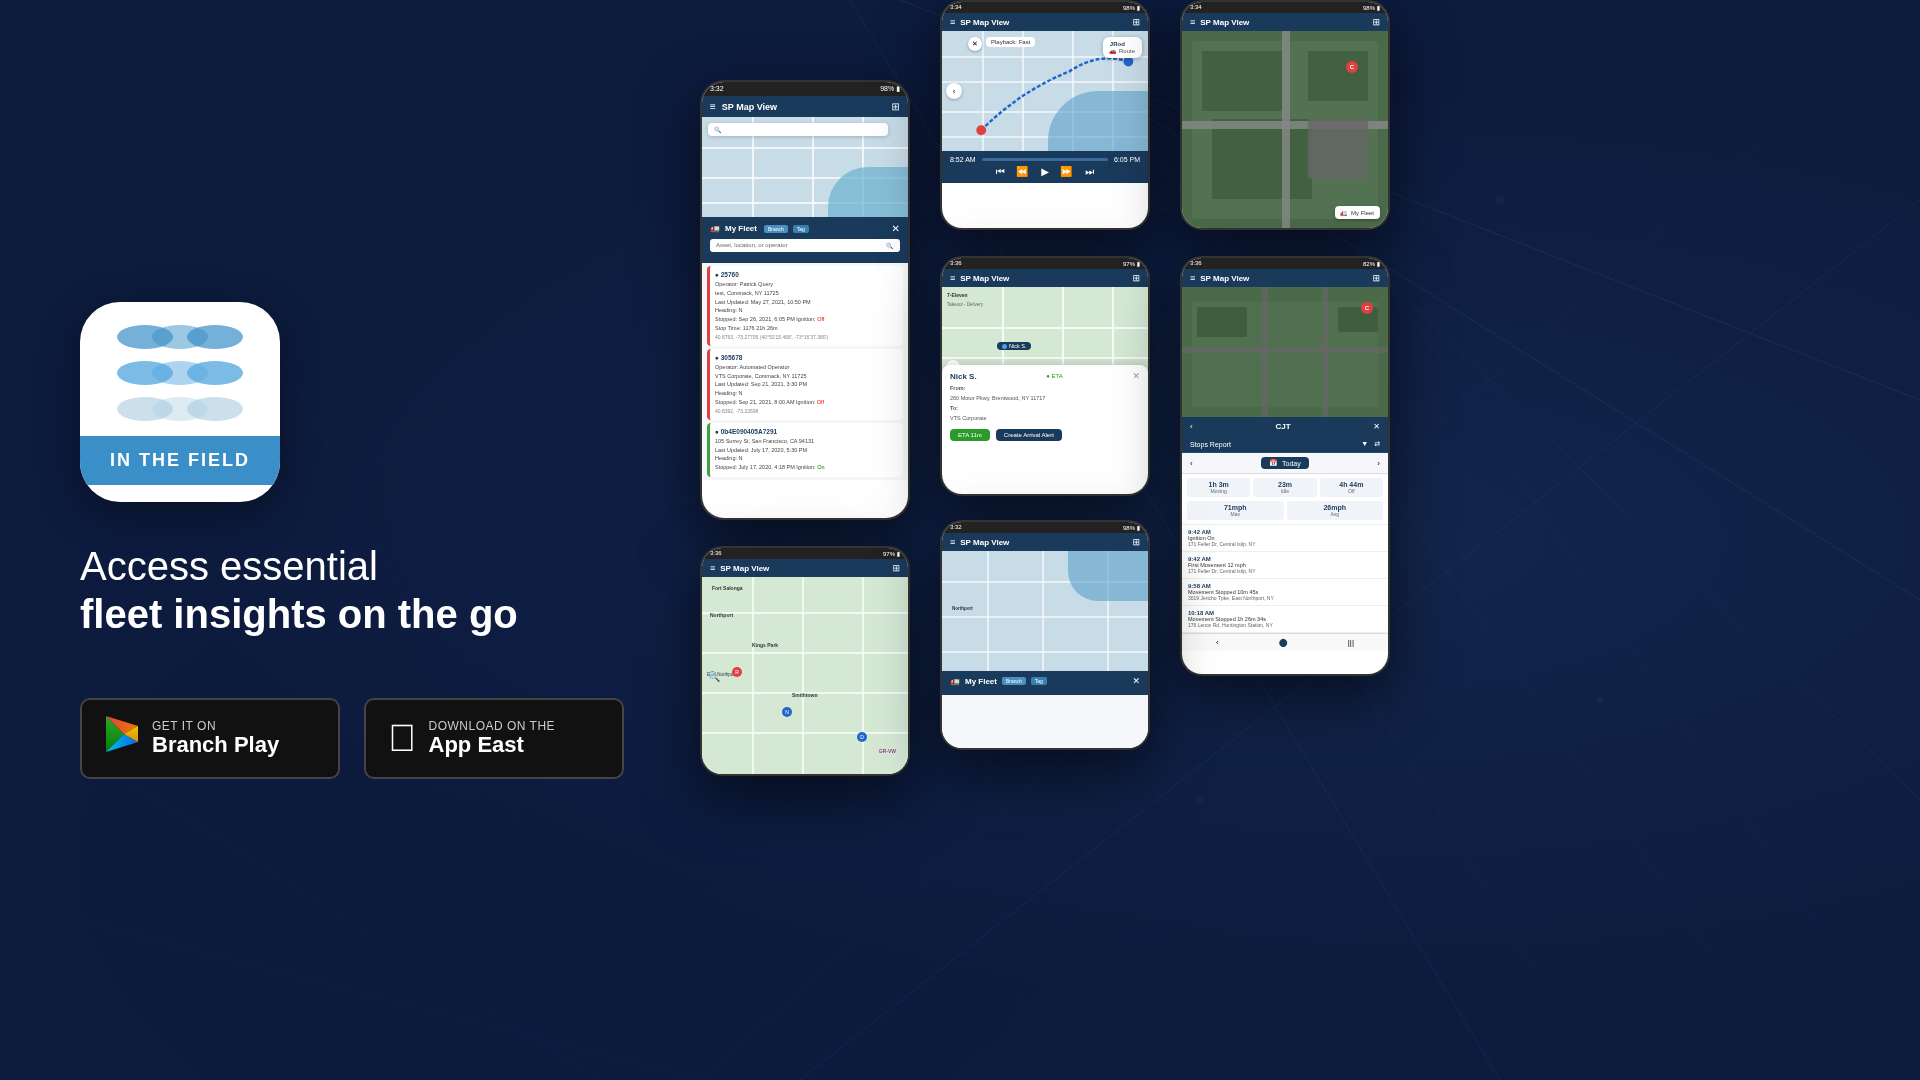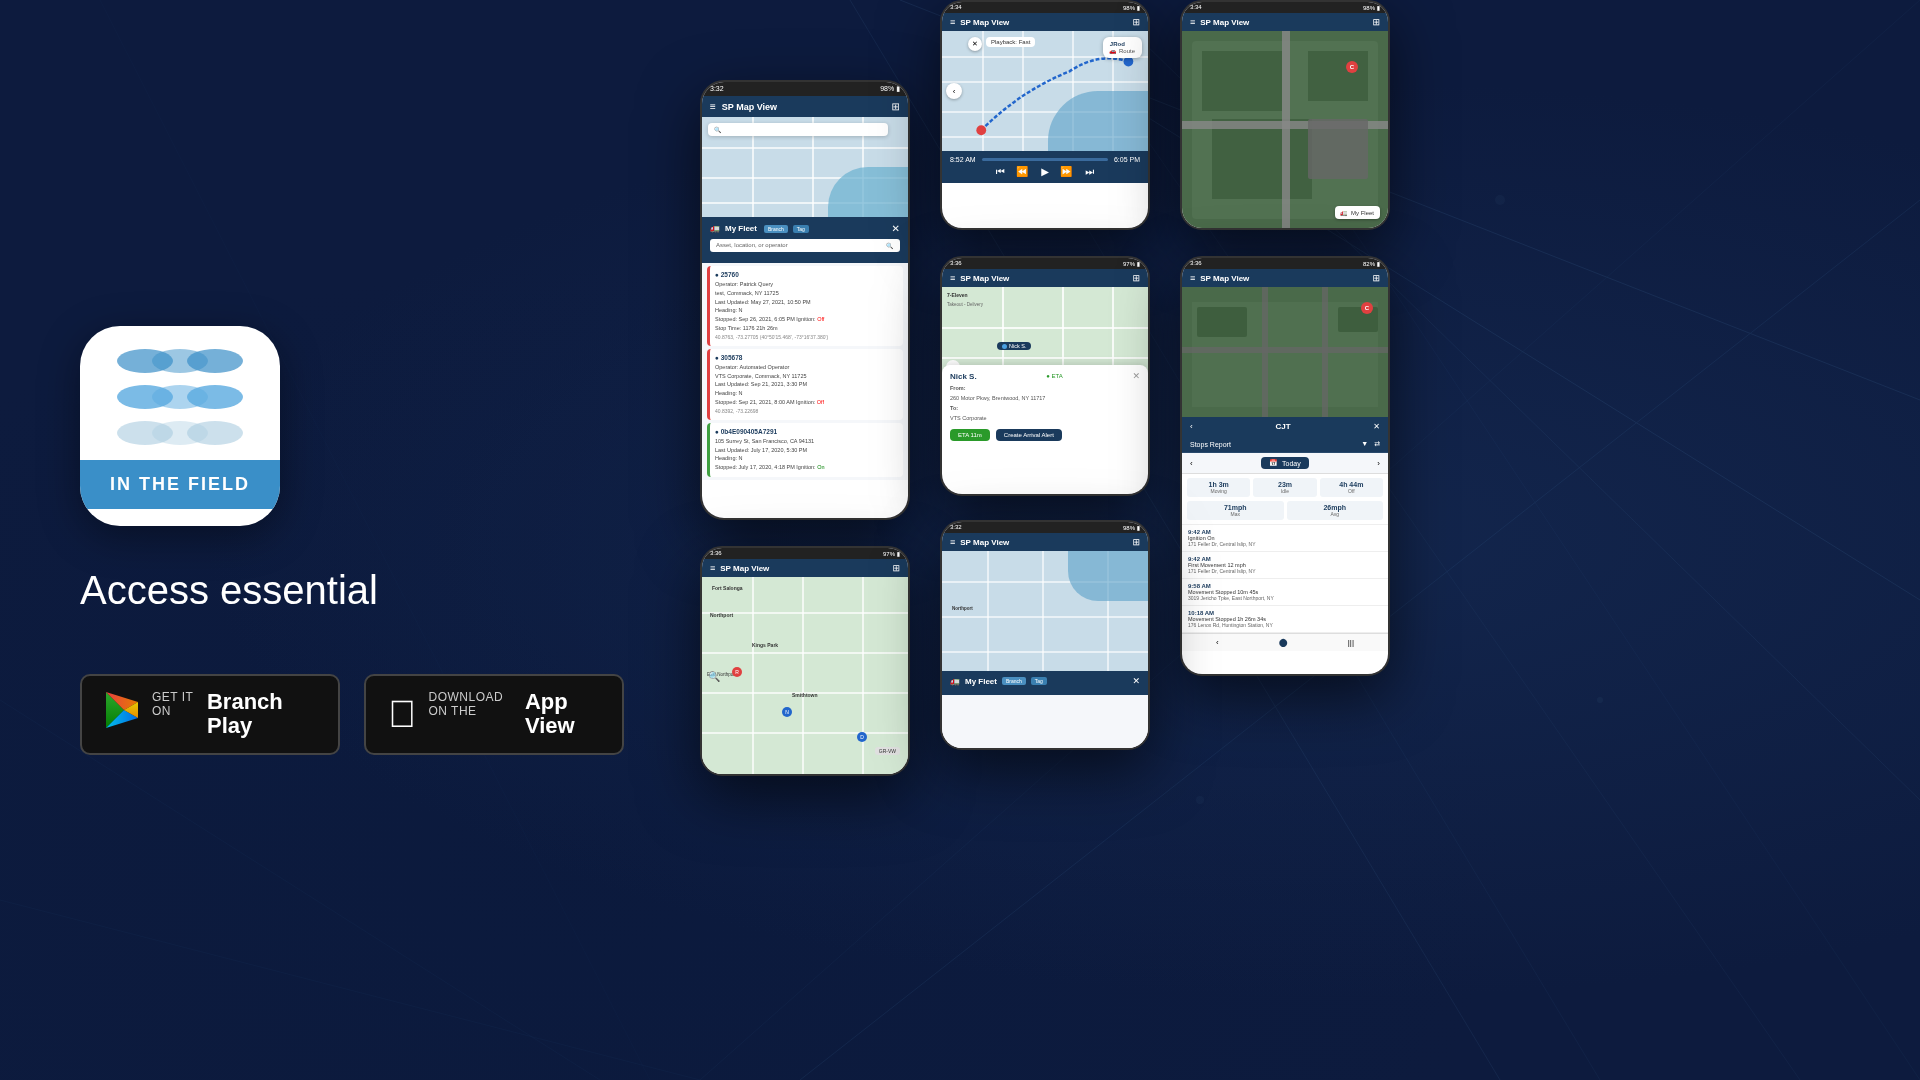--- a/index.html
+++ b/index.html
@@ -122,21 +122,21 @@
       min-width: 260px;
     }
 
     .store-btn-icon {
       font-size: 36px;
       flex-shrink: 0;
     }
 
     .store-btn-text {
       display: flex;
-      flex-direction: row;
+      flex-direction: column;
     }
 
     .store-btn-text .sub {
       font-size: 12px;
       color: #ccc;
       text-transform: uppercase;
       letter-spacing: 0.5px;
     }
 
     .store-btn-text .main {
@@ -239,20 +239,21 @@
           <ellipse cx="65" cy="15" rx="28" ry="12" fill="#aacce0" opacity="0.4"></ellipse>
           <ellipse cx="100" cy="15" rx="28" ry="12" fill="#aacce0" opacity="0.6"></ellipse>
         </svg>
       </div>
     </div>
     <div class="app-icon-label">IN THE FIELD</div>
   </div>
 
   <div class="headline">
     <span>Access essential</span>
+    <strong>fleet insights on the go</strong>
   </div>
 
   <div class="store-buttons">
 
     <a class="store-btn" href="#">
       <div class="store-btn-icon">
         <svg width="36" height="40" viewBox="0 0 36 40">
           <defs>
             <linearGradient id="g1" x1="0%" y1="0%" x2="100%" y2="0%">
               <stop offset="0%" style="stop-color:#00d2ff"></stop>
@@ -280,21 +281,21 @@
       <div class="store-btn-text">
         <span class="sub">GET IT ON</span>
         <span class="main">Branch Play</span>
       </div>
     </a>
 
     <a class="store-btn" href="#">
       <div class="store-btn-icon apple-logo"></div>
       <div class="store-btn-text">
         <span class="sub">Download on the</span>
-        <span class="main">App View</span>
+        <span class="main">App East</span>
       </div>
     </a>
   </div>
 </div>
 
 <div class="phones-area">
 
   <div class="phone phone-1" style="left:40px; top:80px; width:210px; height:440px;">
     <div class="phone-screen">
 

